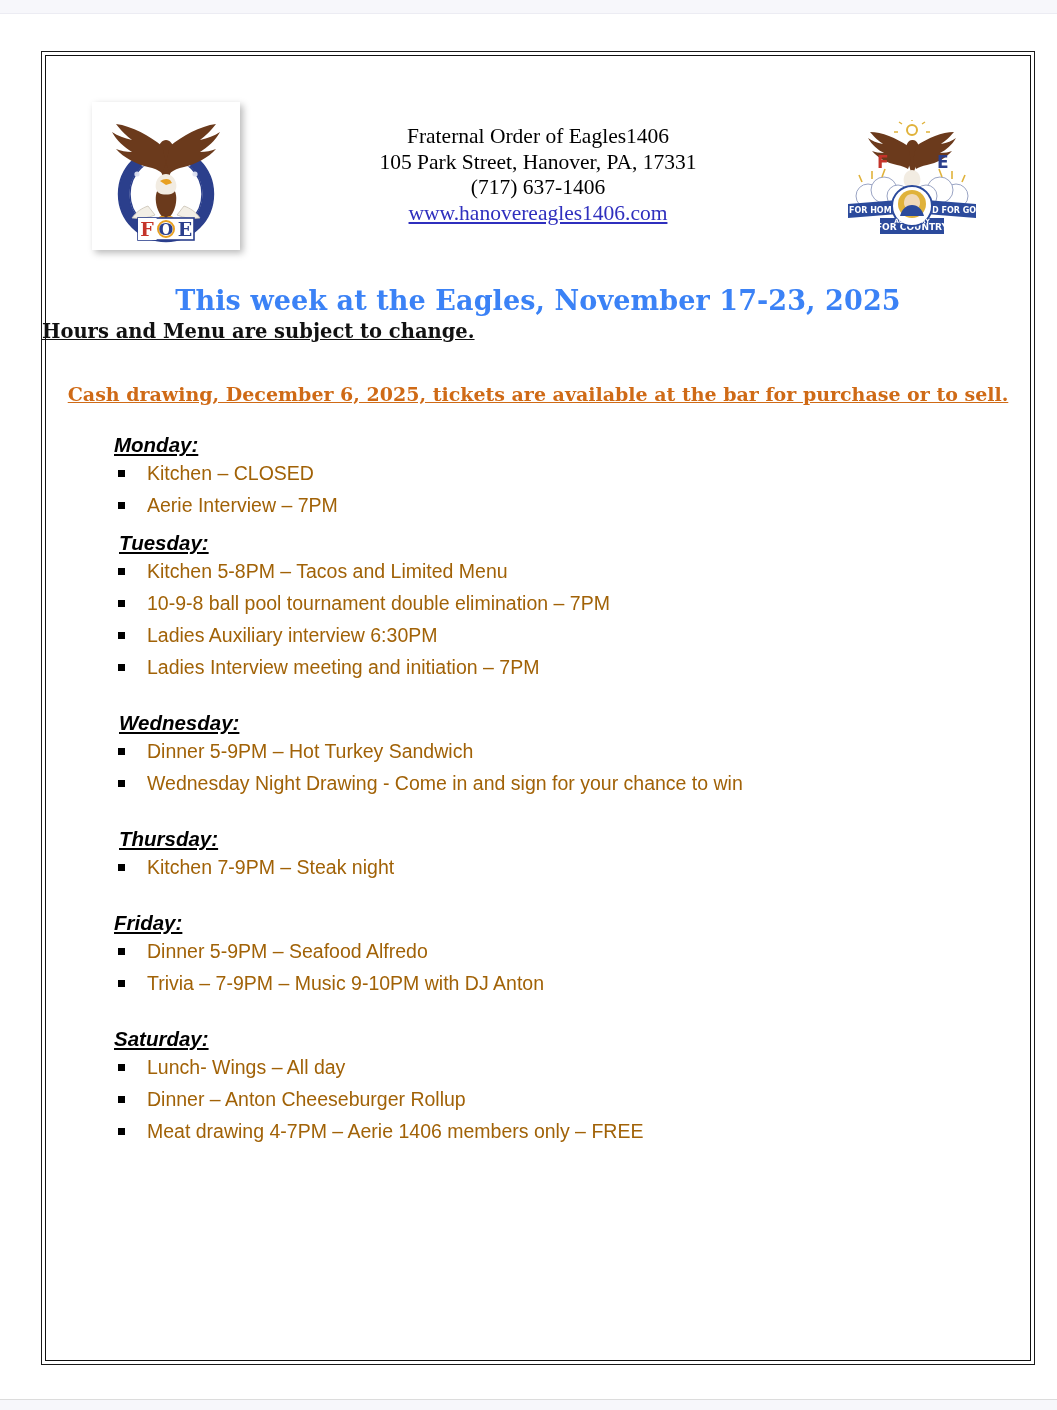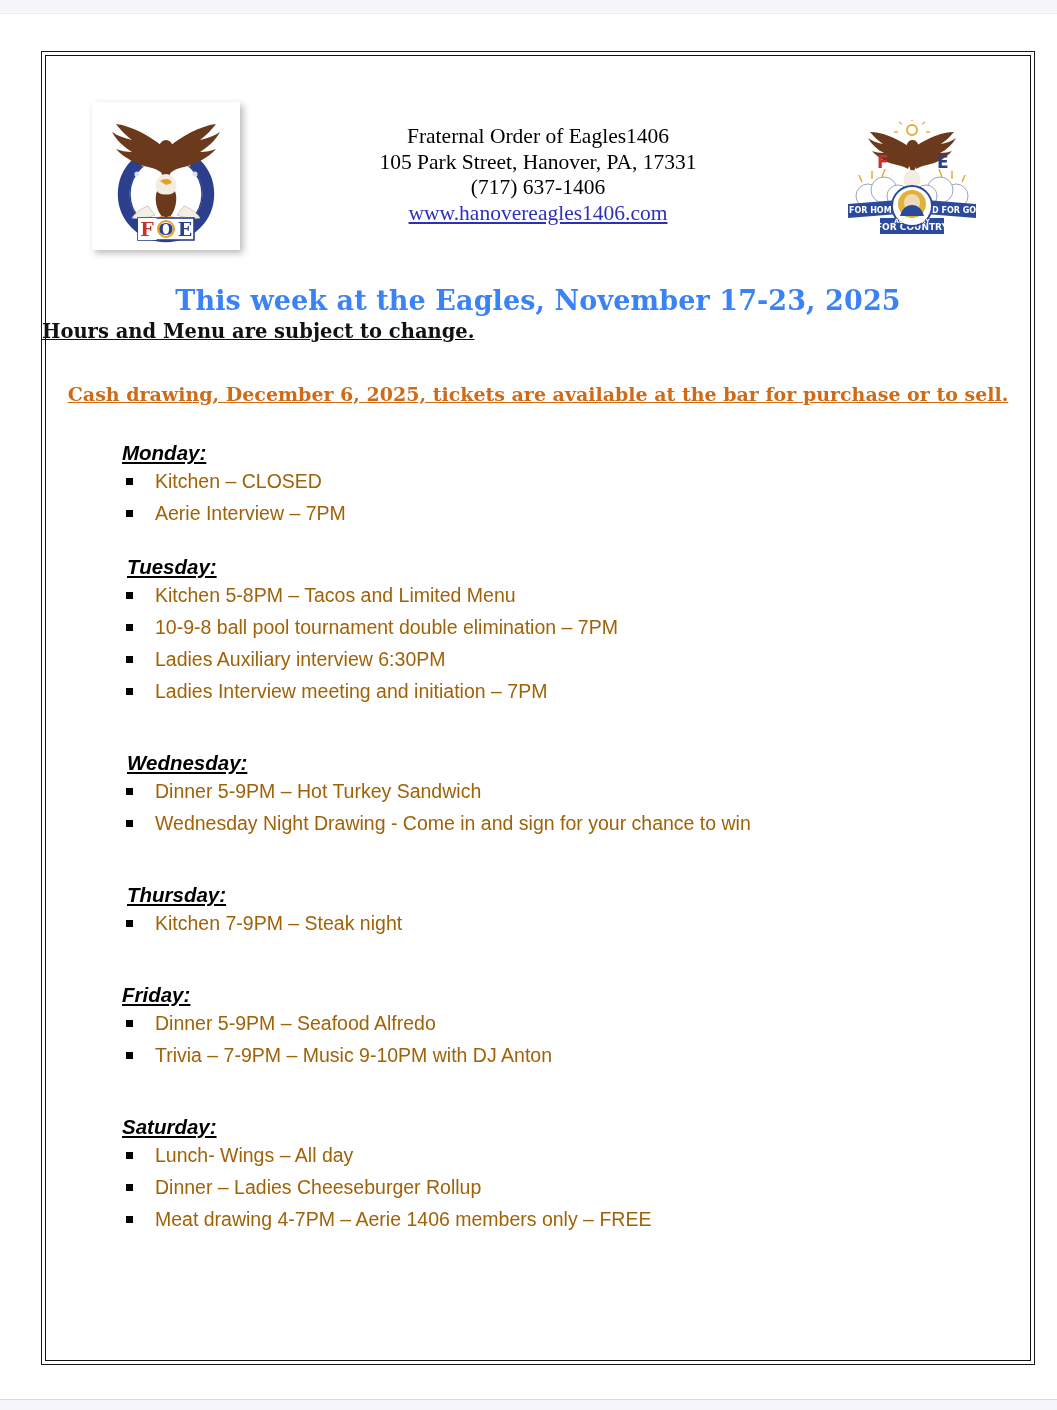--- a/index.html
+++ b/index.html
@@ -129,21 +129,21 @@
     text-decoration: underline;
   }
 
   
   .schedule {
     position: absolute;
     left: 0;
     top: 381px;
     width: 992px;
   }
-  .day-group { margin: 8px; }
+  .day-group { margin: 0; }
   .day-head {
     font-family: "Liberation Sans", sans-serif;
     font-weight: bold;
     font-style: italic;
     font-size: 20.5px;
     color: #000000;
     text-decoration: underline;
     display: inline-block;
   }
   .day-head-row { padding-left: 72px; }
@@ -316,21 +316,21 @@
           <ul class="items">
             <li class="item"><span class="bullet"></span><span>Dinner 5-9PM – Seafood Alfredo</span></li>
             <li class="item"><span class="bullet"></span><span>Trivia – 7-9PM – Music 9-10PM with DJ Anton</span></li>
           </ul>
         </div>
         <div class="gap-md"></div>
         <div class="day-group">
           <div class="day-head-row"><span class="day-head">Saturday:</span></div>
           <ul class="items">
             <li class="item"><span class="bullet"></span><span>Lunch- Wings – All day</span></li>
-            <li class="item"><span class="bullet"></span><span>Dinner – Ladies Cheeseburger Rollup</span></li>
+            <li class="item"><span class="bullet"></span><span>Dinner – Anton Cheeseburger Rollup</span></li>
             <li class="item"><span class="bullet"></span><span>Meat drawing 4-7PM – Aerie 1406 members only – FREE</span></li>
           </ul>
         </div>
         <div class="gap-md"></div>
       </div>
 
   </div>
 </div>
 
 </body></html>

